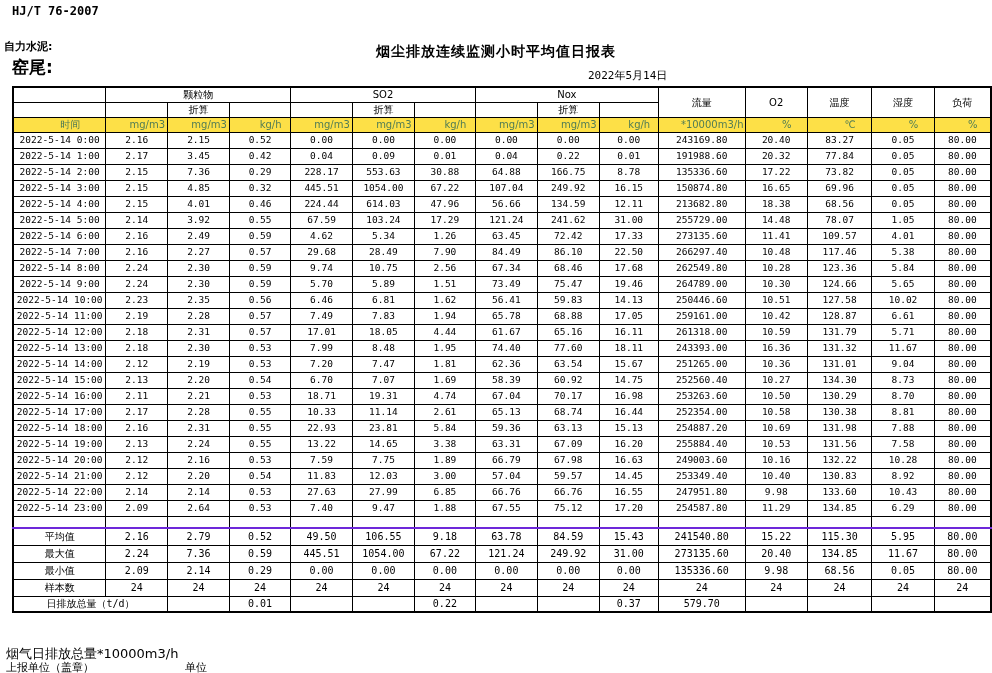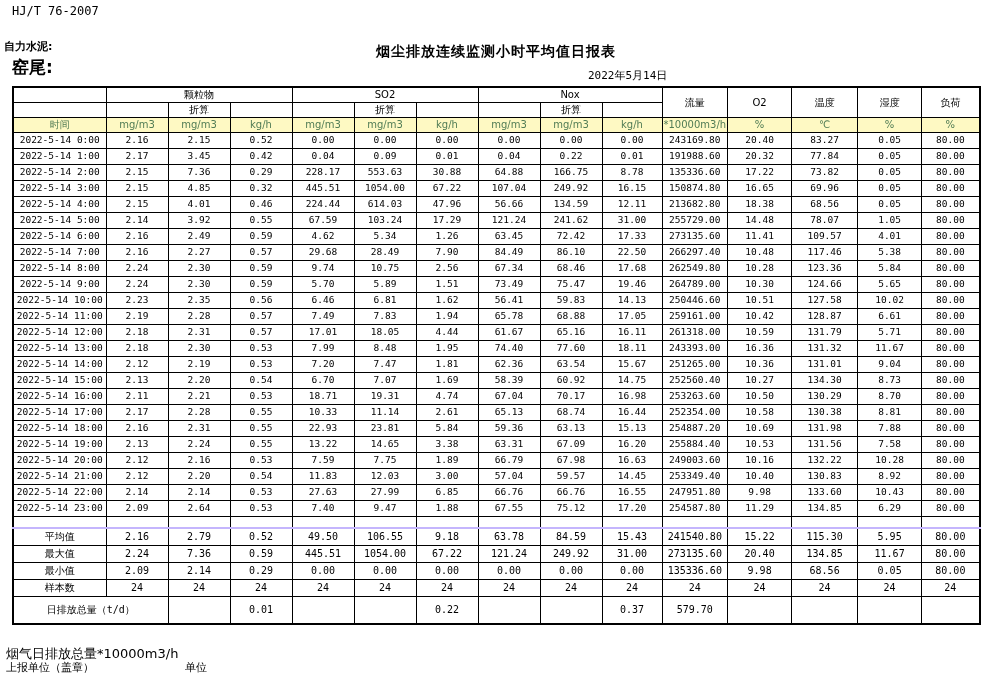--- a/index.html
+++ b/index.html
@@ -8,21 +8,21 @@
     position: relative;
     width: 992px;
     height: 673px;
     background: #ffffff;
     font-family: "DejaVu Sans Mono", monospace;
     color: #000;
     overflow: hidden;
   }
   .std-code {
     position: absolute; left: 12px; top: 4px;
-    font-size: 12px; font-weight: normal;
+    font-size: 12px; font-weight: bold;
   }
   .doc-title {
     position: absolute; left: 0; top: 25px; width: 100%;
     text-align: center; font-size: 14px; font-weight: bold;
     font-family: "DejaVu Sans", sans-serif;
     letter-spacing: 1px;
     margin-top: 18px;
   }
   .company {
     position: absolute; left: 4px; top: 39px;
@@ -49,28 +49,29 @@
     text-align: center;
     vertical-align: middle;
     padding: 0 1px;
     height: 15px;
     line-height: 1.1;
     white-space: nowrap;
     overflow: hidden;
   }
   thead td { font-size: 10px; font-family: "DejaVu Sans", sans-serif; }
   tr.green-row td {
-    background: #fef9c3;
+    background: #fde047;
     color: #517c55;
+    padding-left: 22px;
   }
   tbody.data-rows td { height: 16px; }
   tbody.spacer-rows td { height: 12px; }
   tbody.summary-rows td { height: 17px; font-size: 10px; }
-  tbody.summary-rows tr:first-child td { border-top: 2px solid #c4b5fd; }
-  tbody.total-rows td { height: 28px; font-size: 10px; margin-left: 32px; }
+  tbody.summary-rows tr:first-child td { border-top: 2px solid #6d28d9; }
+  tbody.total-rows td { height: 16px; font-size: 10px; margin-left: 32px; }
   td.left { text-align: left; padding-left: 2px; }
   .footer-note {
     position: absolute; left: 6px; top: 645px;
     font-size: 13px; font-family: "DejaVu Sans", sans-serif;
   }
   .footer-report-unit {
     position: absolute; left: 6px; top: 660px;
     font-size: 11px; font-family: "DejaVu Sans", sans-serif;
   }
   .footer-unit {

